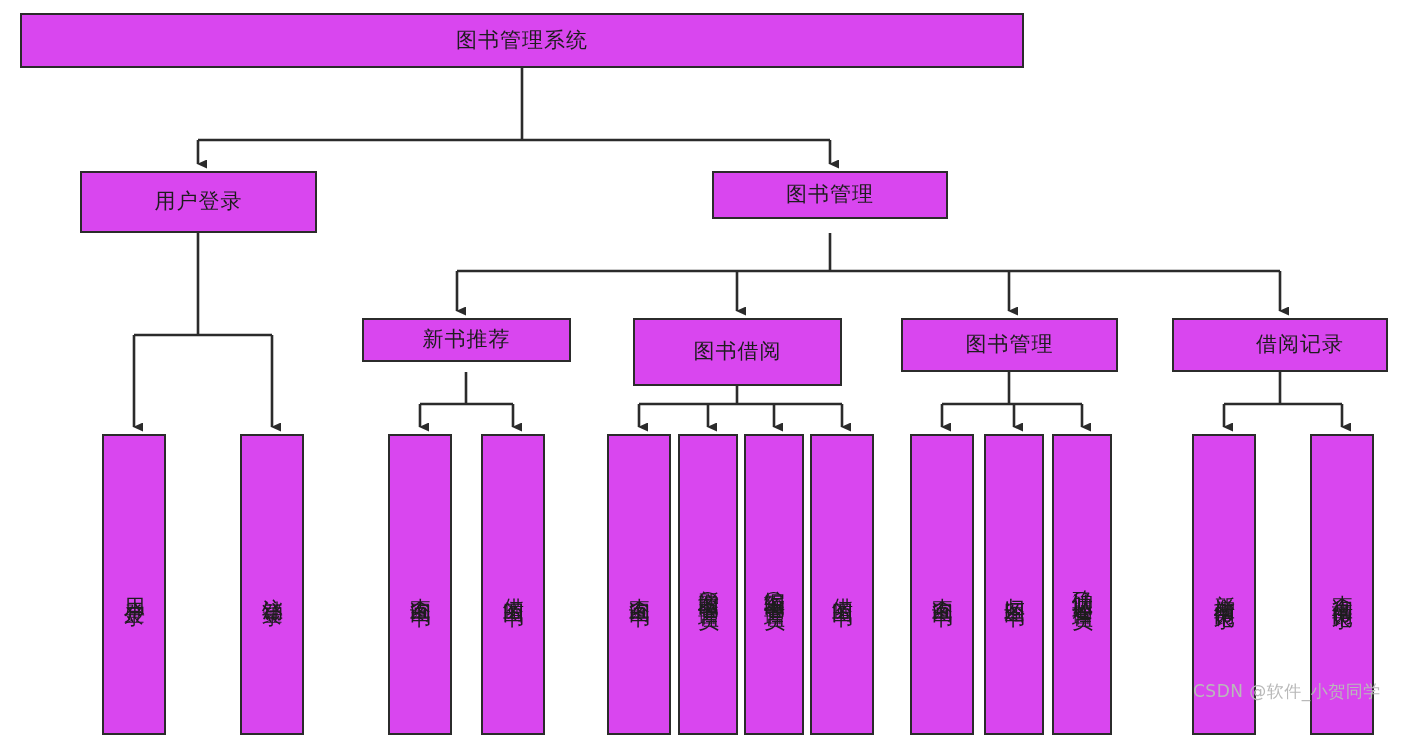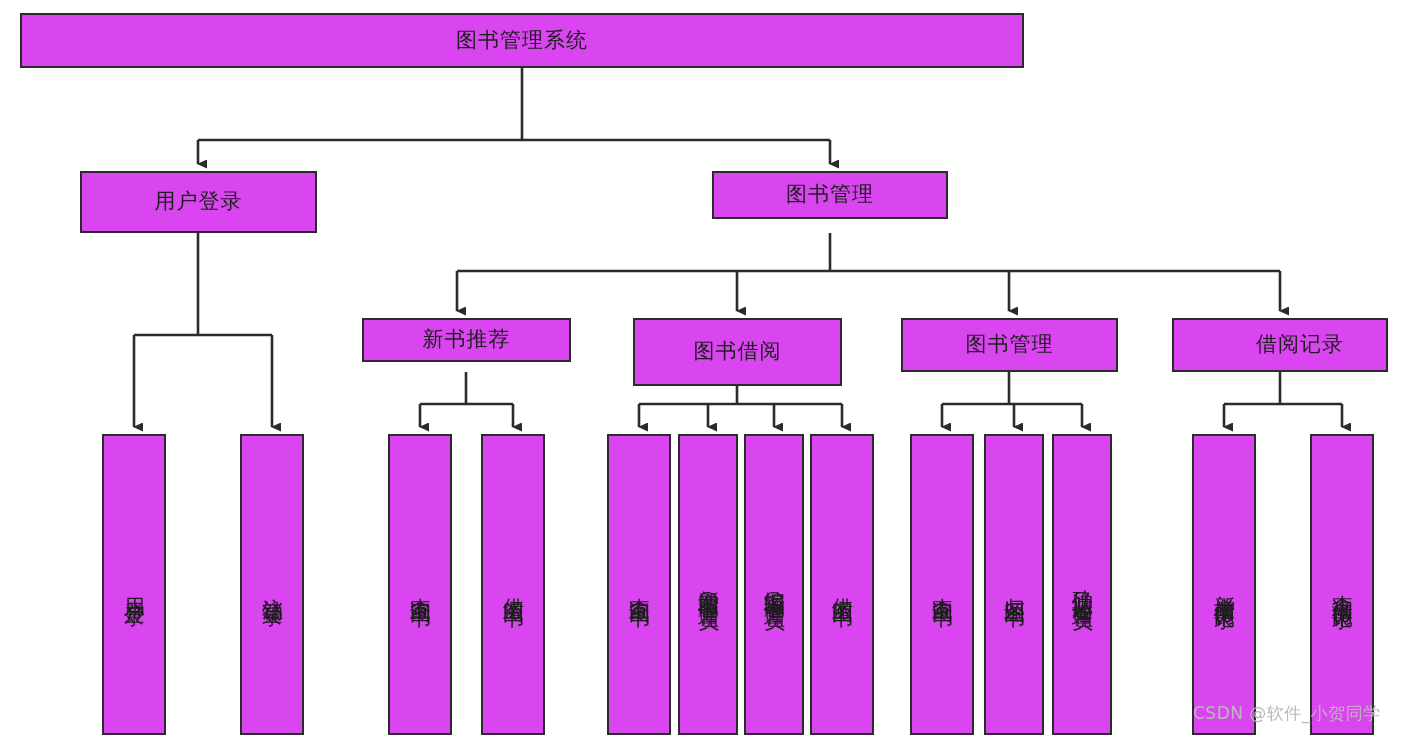--- a/index.html
+++ b/index.html
@@ -181,15 +181,15 @@
   <div class="node v" style="left: 1052px; top: 434px; width: 60px; height: 301px;">
     <span class="node-label">确认归还（管理员）</span>
   </div>
   <div class="node v" style="left: 1192px; top: 434px; width: 64px; height: 301px;">
     <span class="node-label">新增借阅记录</span>
   </div>
   <div class="node v" style="left: 1310px; top: 434px; width: 64px; height: 301px;">
     <span class="node-label">查询借阅记录</span>
   </div>
 
-  <div class="watermark" style="left: 1193px; top: 702px;">CSDN @软件_小贺同学</div>
+  <div class="watermark" style="left: 1193px; top: 680px;">CSDN @软件_小贺同学</div>
 
 </div>
 
 </body></html>

